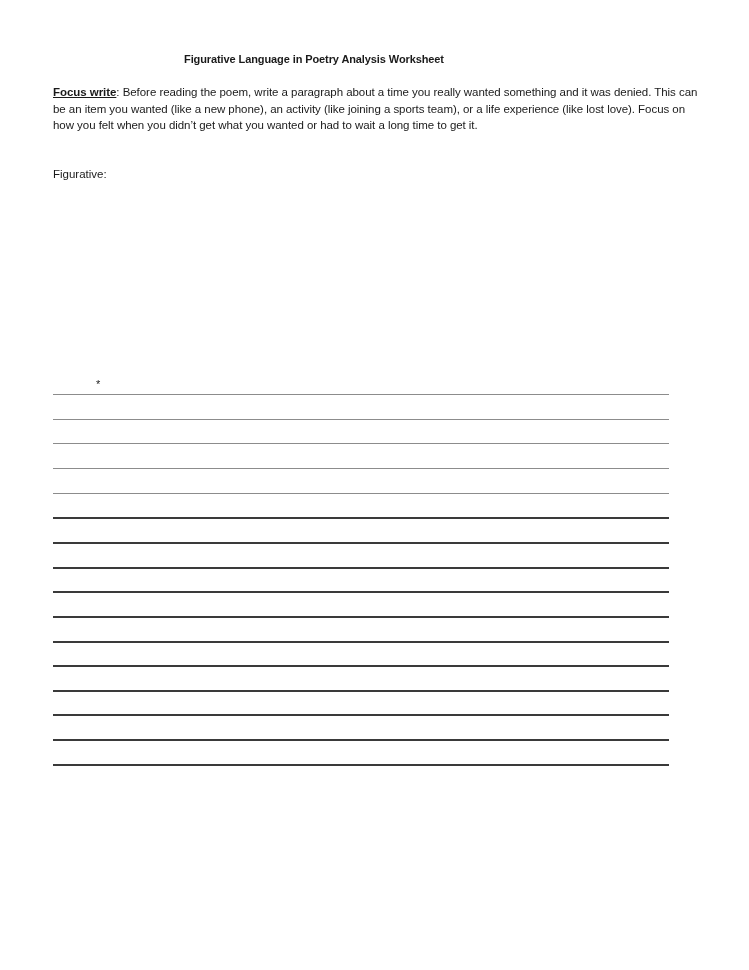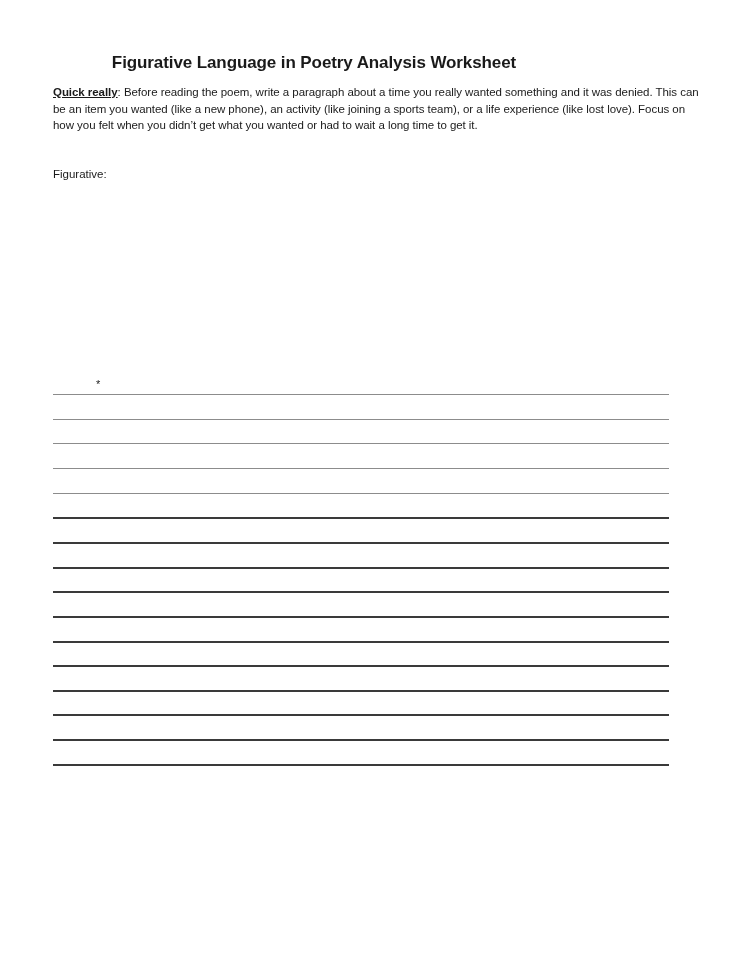--- a/index.html
+++ b/index.html
@@ -1,36 +1,36 @@
 <!DOCTYPE html>
 <html><head>
   <meta charset="utf-8">
   <style>
     html, body { margin: 0; padding: 0; background: #ffffff; }
     body { width: 749px; height: 970px; position: relative; overflow: hidden;
            font-family: "Liberation Sans", "DejaVu Sans", sans-serif; color: #1a1a1a; }
     .title { position: absolute; top: 53px; left: 0; width: 628px; text-align: center;
-             font-size: 17px; font-weight: bold; letter-spacing: -0.1px; }
+             font-size: 11px; font-weight: bold; letter-spacing: -0.1px; }
     .para { position: absolute; top: 84px; left: 53px; width: 650px; font-size: 11.5px;
             line-height: 16.5px; letter-spacing: -0.05px; }
     .para .lead { font-weight: bold; text-decoration: underline; }
     .brainstorm { position: absolute; top: 168px; left: 53px; font-size: 11.5px; }
     .asterisk { position: absolute; top: 378px; left: 96px; font-size: 11px; color: #222; }
     .lines { position: absolute; top: 0; left: 0; }
     .line { position: absolute; left: 53px; width: 616px; height: 1px; background: #8c8c8c; }
     .line.dark { height: 1.5px; background: #3a3a3a; }
   </style>
 </head>
 <body>
 
 <div>
   <div class="title">Figurative Language in Poetry Analysis Worksheet</div>
 
   <div class="para">
-    <span class="lead">Quick really</span><span>: Before reading the poem, write a paragraph about a time you really wanted something and it was denied. This can be an item you wanted (like a new phone), an activity (like joining a sports team), or a life experience (like lost love). Focus on how you felt when you didn’t get what you wanted or had to wait a long time to get it.</span>
+    <span class="lead">Focus write</span><span>: Before reading the poem, write a paragraph about a time you really wanted something and it was denied. This can be an item you wanted (like a new phone), an activity (like joining a sports team), or a life experience (like lost love). Focus on how you felt when you didn’t get what you wanted or had to wait a long time to get it.</span>
   </div>
 
   <div class="brainstorm">Figurative:</div>
 
   <div class="asterisk">*</div>
 
   <div class="lines" id="lines">
       <div class="line" style="top: 394px;"></div>
       <div class="line" style="top: 419px;"></div>
       <div class="line" style="top: 443px;"></div>

